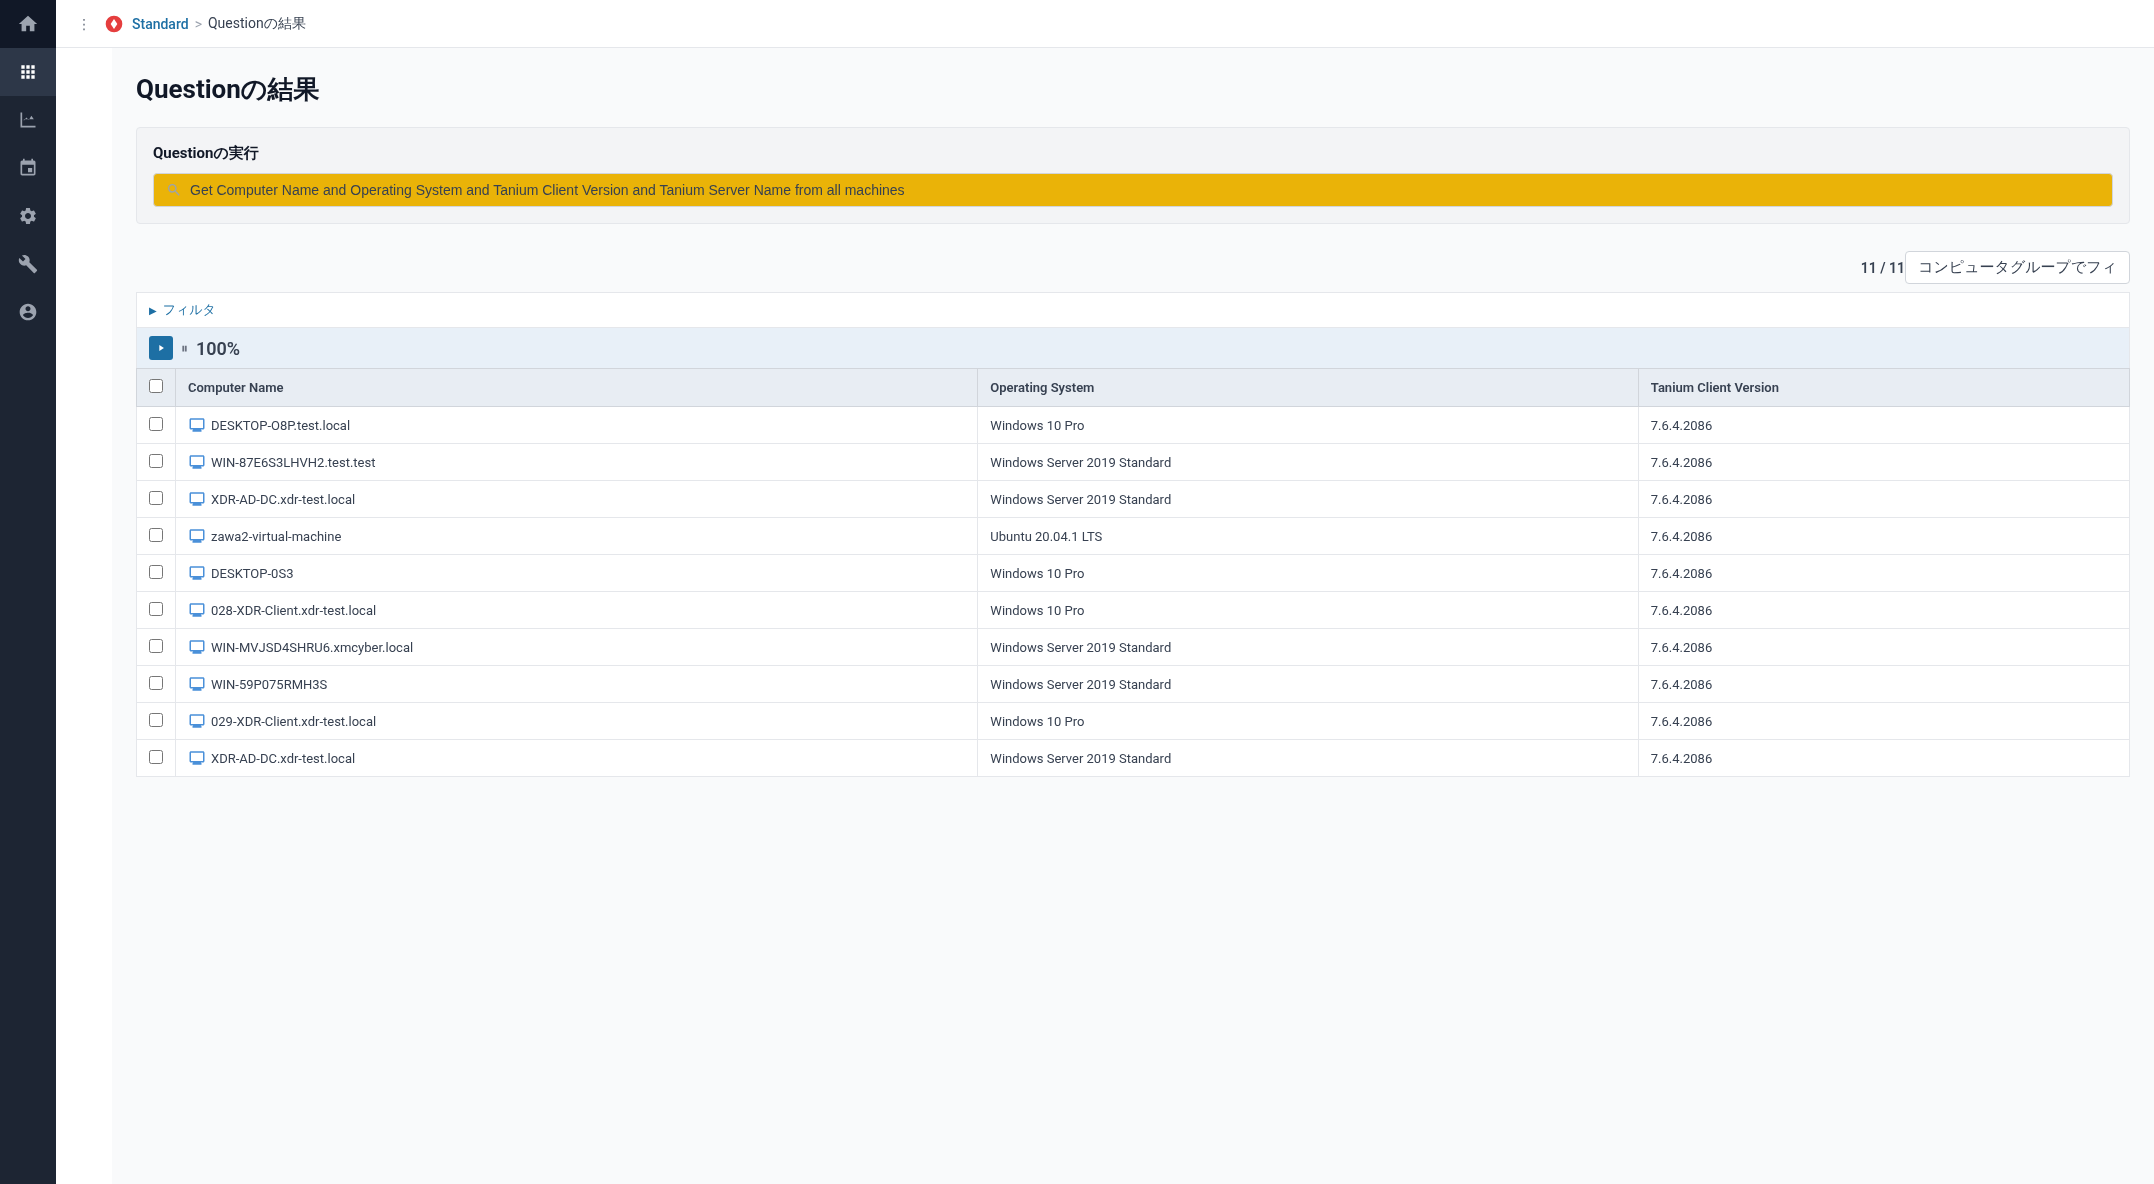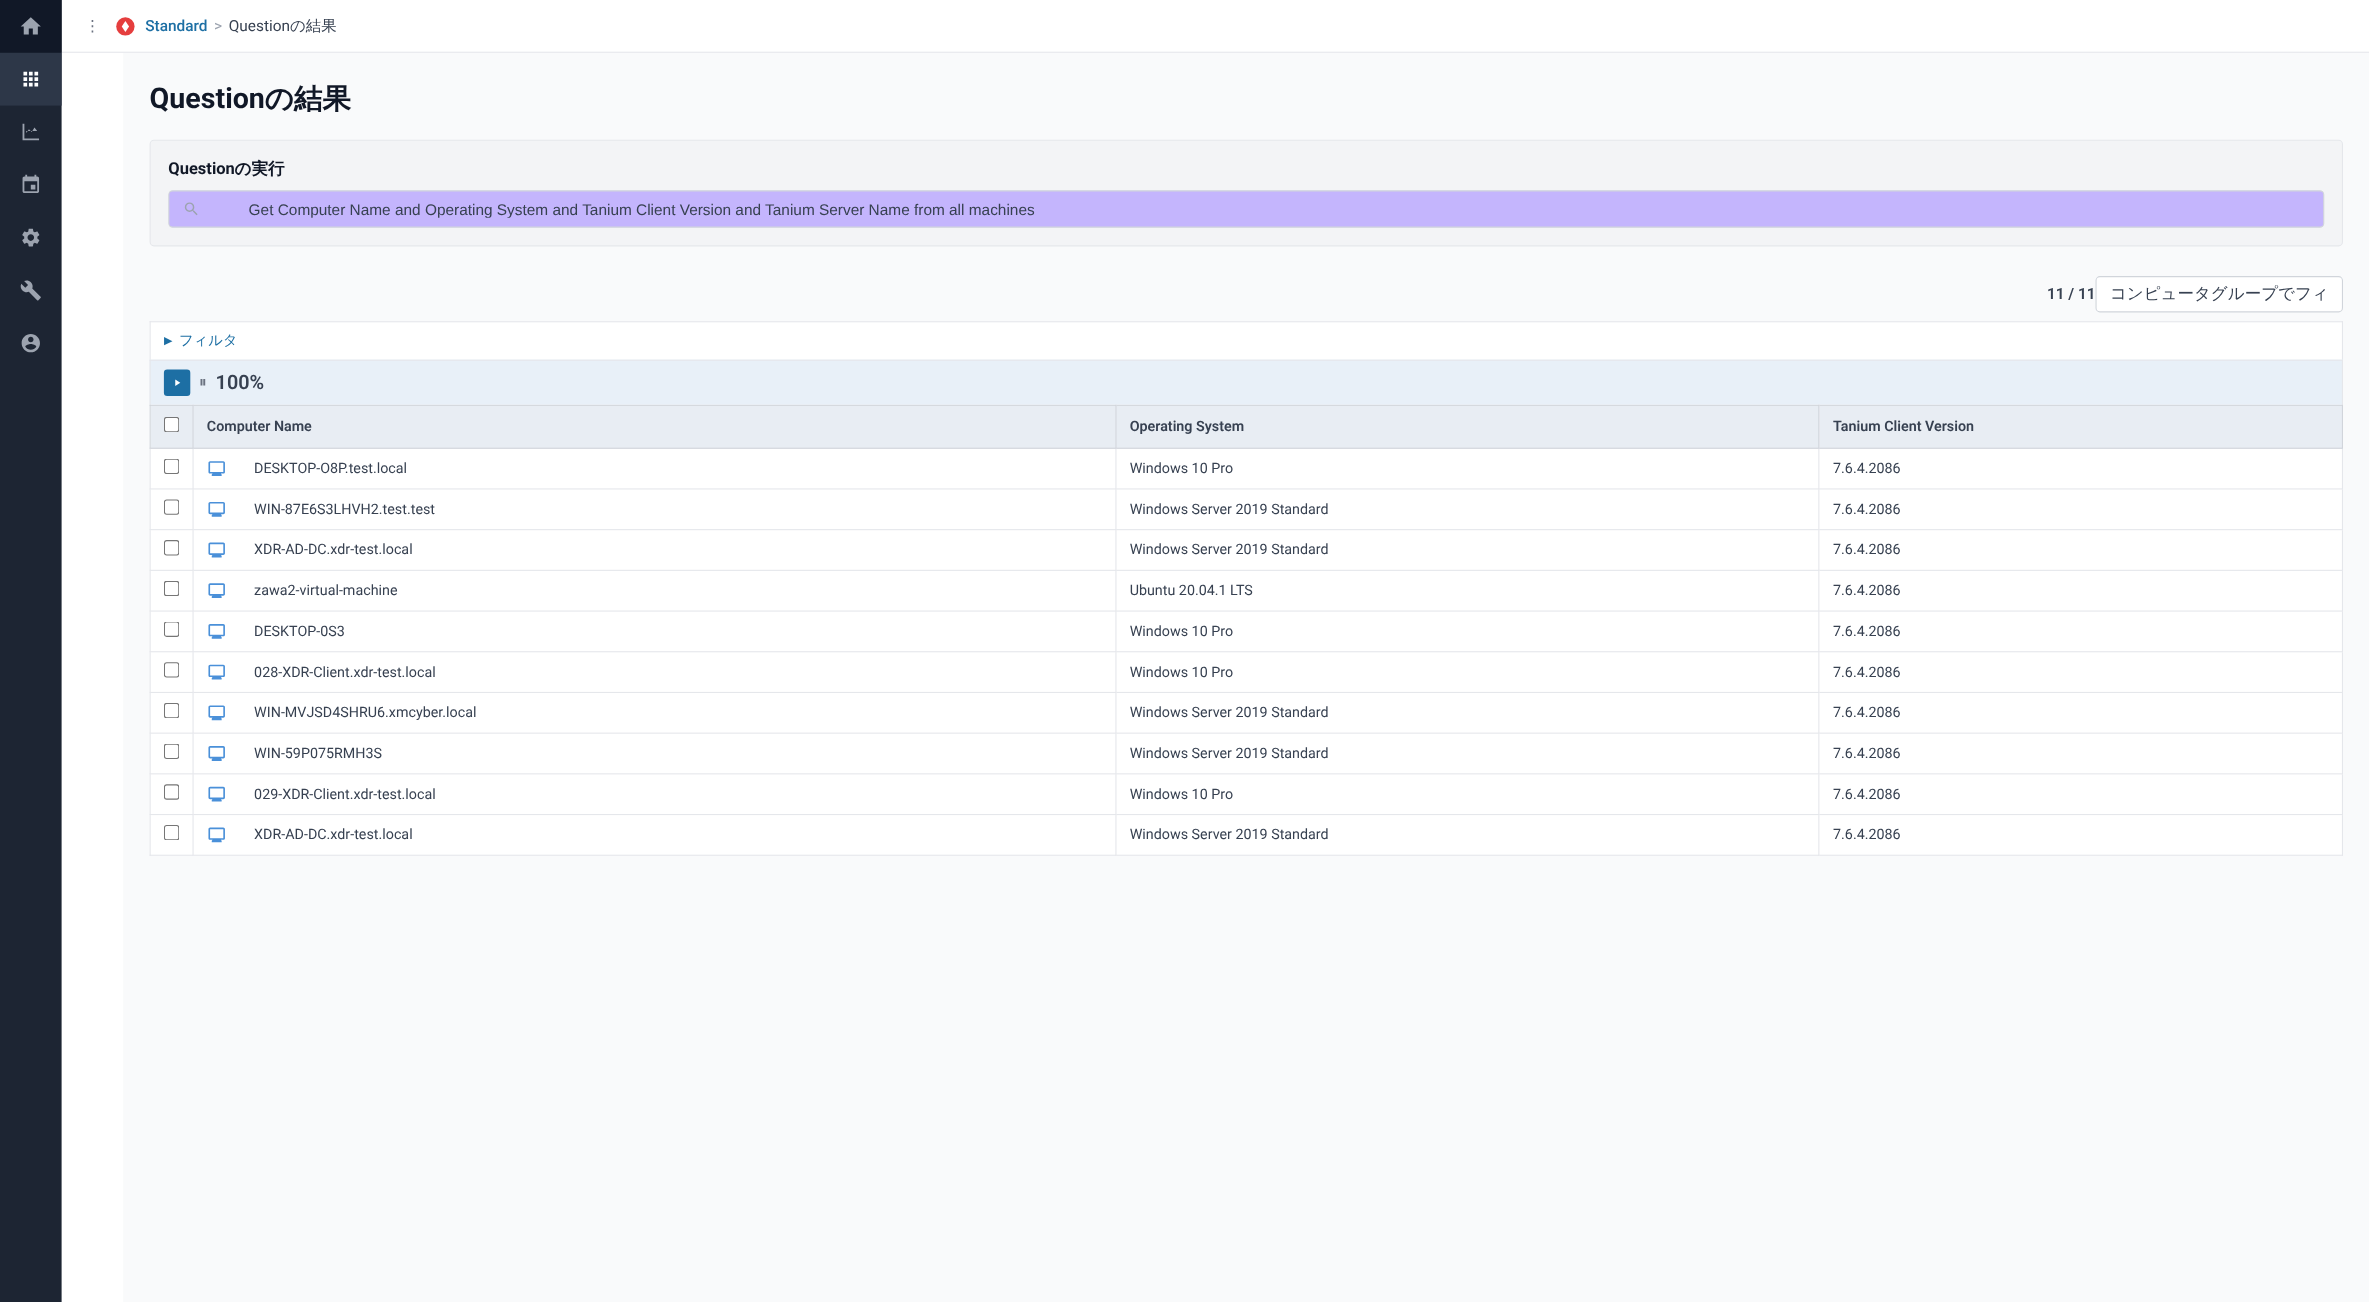--- a/index.html
+++ b/index.html
@@ -91,27 +91,26 @@
       padding: 16px;
       margin-bottom: 27px;
     }
     .question-section-title {
       font-size: 15px;
       font-weight: 700;
       color: #111827;
       margin-bottom: 10px;
     }
     .question-input-wrap {
-      background: #c4b5fd;
+      background: #eab308;
       border: 1px solid #d1d5db;
       border-radius: 4px;
       display: flex;
       align-items: center;
       padding: 8px 12px;
-      gap: 36px;
     }
     .question-input-wrap svg { width: 16px; height: 16px; fill: #9ca3af; margin-right: 8px; flex-shrink: 0; }
     .question-input {
       border: none;
       outline: none;
       width: 100%;
       font-size: 14px;
       color: #374151;
       background: transparent;
     }
@@ -205,21 +204,21 @@
       vertical-align: middle;
     }
     .data-table td:first-child { text-align: center; }
     input[type="checkbox"] {
       width: 14px; height: 14px; cursor: pointer;
     }
 
     .computer-name-cell {
       display: flex;
       align-items: center;
-      gap: 25px;
+      gap: 5px;
       text-align: right;
     }
     
   </style>
 </head>
 <body>
 
 <nav class="sidebar">
   <div class="sidebar-home">
     <svg viewBox="0 0 24 24">

